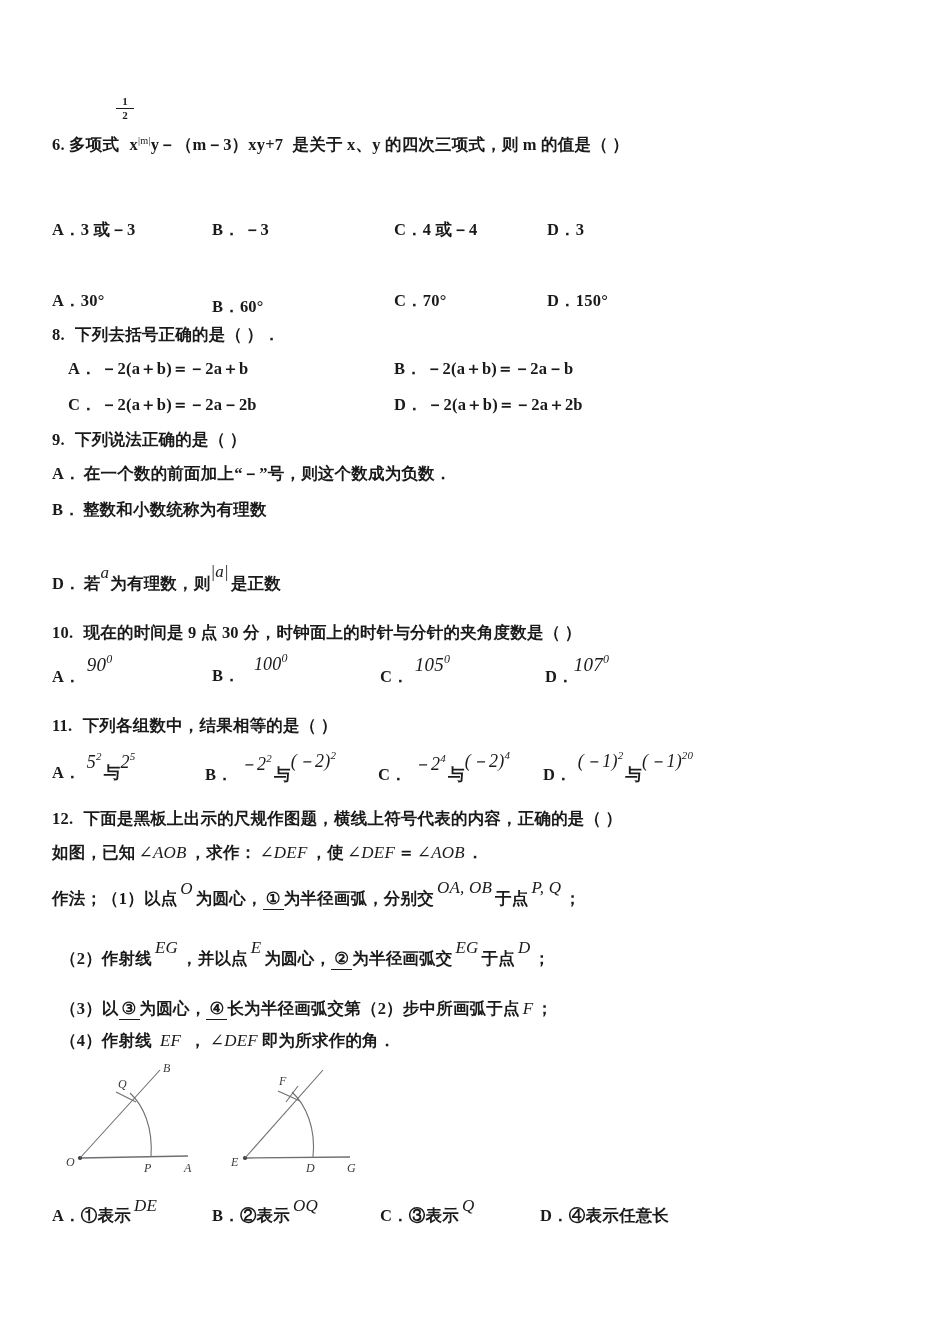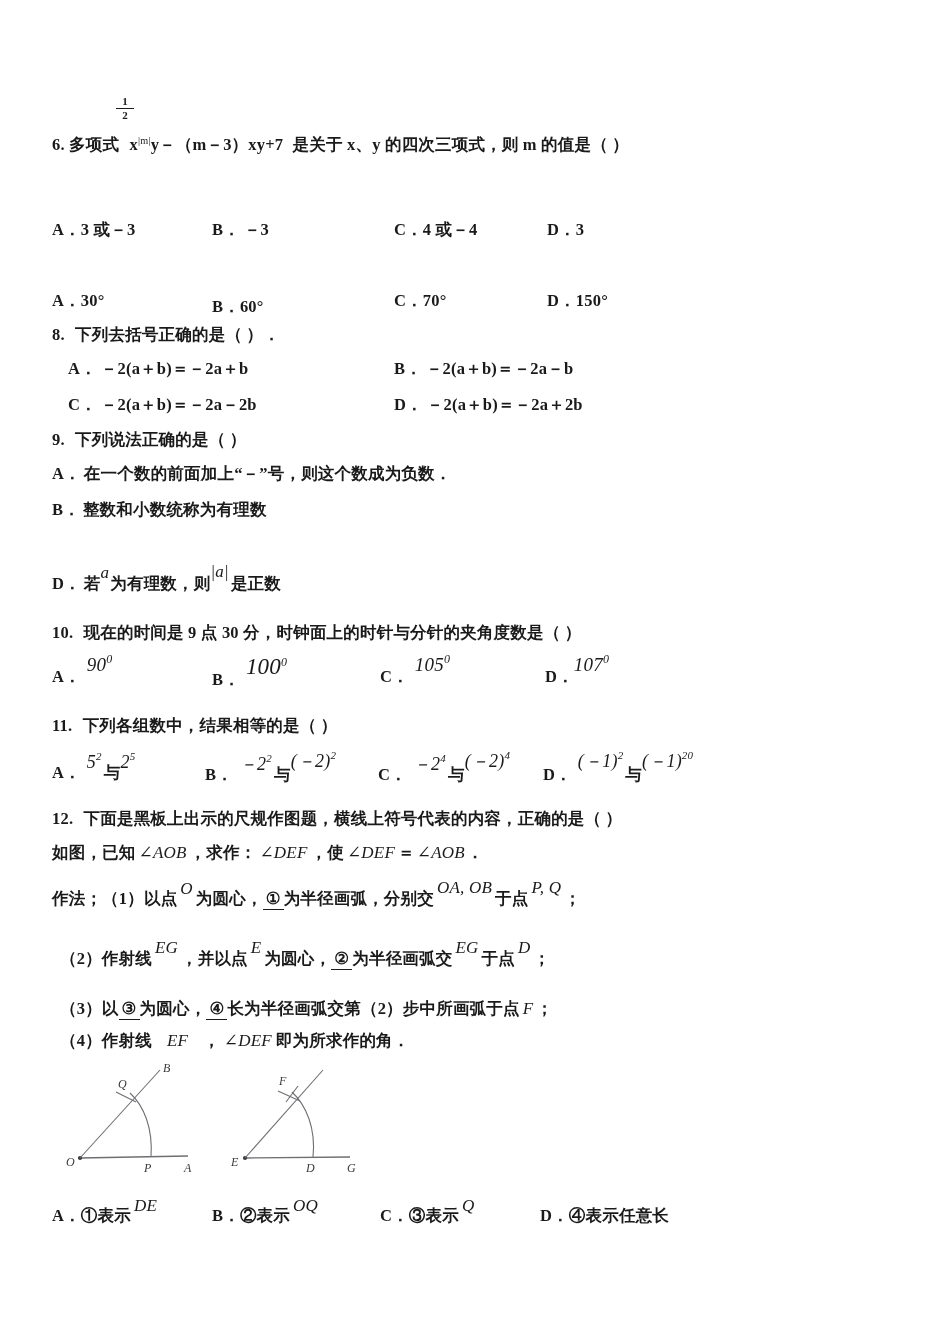--- a/index.html
+++ b/index.html
@@ -154,21 +154,21 @@
   </div>
 
   <div class="blk q" style="left:52px; top:622px;">
     <span>10.</span>
     <span style="margin-left:6px;">现在的时间是 9 点 30 分，时钟面上的时针与分针的夹角度数是（  ）</span>
   </div>
   <div class="blk opt" style="left:52px; top:665px;">
     <span class="lbl">A．</span><span class="mnum" style="position:relative; top:-11px; font-size:19px; margin-left:6px;">90</span><span class="mnum" style="position:relative; top:-19px; font-size:12px;">0</span>
   </div>
   <div class="blk opt" style="left:212px; top:665px;">
-    <span class="lbl">B．</span><span class="mnum" style="position:relative; top:-11px; font-size:23px; margin-left:6px;">100</span><span class="mnum" style="position:relative; top:-19px; font-size:12px;">0</span>
+    <span class="lbl">B．</span><span class="mnum" style="position:relative; top:-11px; font-size:18px; margin-left:14px;">100</span><span class="mnum" style="position:relative; top:-19px; font-size:12px;">0</span>
   </div>
   <div class="blk opt" style="left:380px; top:665px;">
     <span class="lbl">C．</span><span class="mnum" style="position:relative; top:-11px; font-size:19px; margin-left:6px;">105</span><span class="mnum" style="position:relative; top:-19px; font-size:12px;">0</span>
   </div>
   <div class="blk opt" style="left:545px; top:665px;">
     <span class="lbl">D．</span><span class="mnum" style="position:relative; top:-11px; font-size:19px; ">107</span><span class="mnum" style="position:relative; top:-19px; font-size:12px;">0</span>
   </div>
 
   <div class="blk q" style="left:52px; top:715px;">
     <span>11.</span>
@@ -206,21 +206,21 @@
 
   <div class="blk q" style="left:60px; top:948px;">
     <span>（2）作射线</span><span class="mi" style="position:relative; top:-11px; margin:0 3px;">EG</span><span>，并以点</span><span class="mi" style="position:relative; top:-11px; margin:0 3px;">E</span><span>为圆心，</span><span class="ul">②</span><span>为半径画弧交</span><span class="mi" style="position:relative; top:-11px; margin:0 3px;">EG</span><span>于点</span><span class="mi" style="position:relative; top:-11px; margin:0 3px;">D</span><span>；</span>
   </div>
 
   <div class="blk q" style="left:60px; top:998px;">
     <span>（3）以</span><span class="ul">③</span><span>为圆心，</span><span class="ul">④</span><span>长为半径画弧交第（2）步中所画弧于点</span><span class="mi" style="margin:0 3px;">F</span><span>；</span>
   </div>
 
   <div class="blk q" style="left:60px; top:1030px;">
-    <span>（4）作射线</span><span class="mi" style="margin:0 15px;">EF</span><span>，</span><span class="mi" style="margin:0 4px;">∠DEF</span><span>即为所求作的角．</span>
+    <span>（4）作射线</span><span class="mi" style="margin:0 8px;">EF</span><span>，</span><span class="mi" style="margin:0 4px;">∠DEF</span><span>即为所求作的角．</span>
   </div>
 
   <div class="figwrap" style="left:60px; top:1058px; width:360px; height:120px;">
     <svg width="360" height="120" viewBox="0 0 360 120">
 
       <g stroke="#6f6f73" fill="none" stroke-width="1.1">
 
         <line x1="20" y1="100" x2="128" y2="98" stroke-width="1.3"></line>
 
         <circle cx="20" cy="100" r="2.1" fill="#3a3a3e" stroke="none"></circle>

